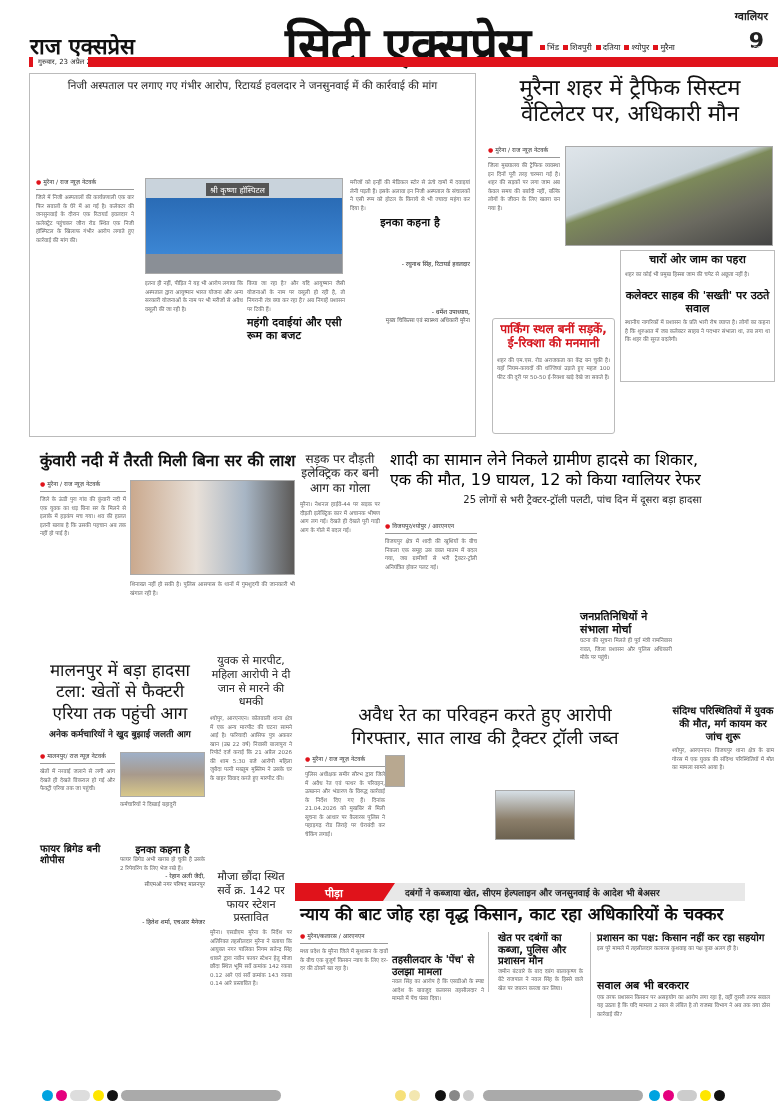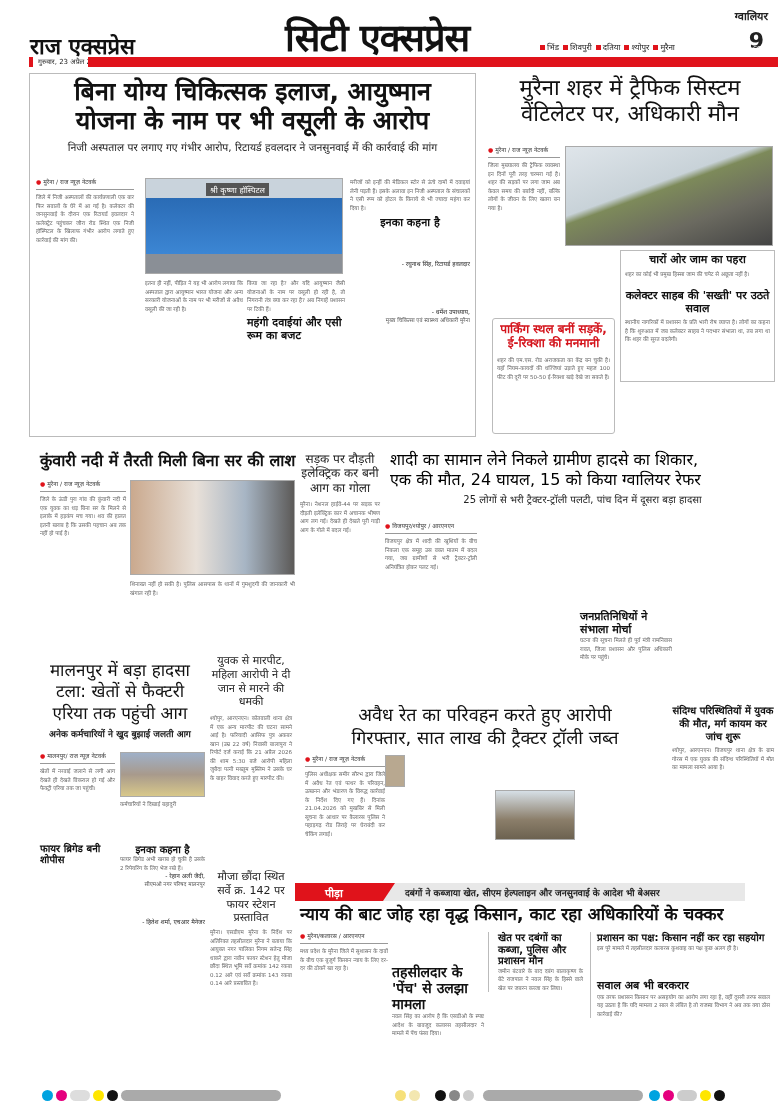--- a/index.html
+++ b/index.html
@@ -1,19 +1,19 @@
 <!DOCTYPE html>
 <html><head>
 <meta charset="utf-8">
 <style>
 *{box-sizing:border-box;margin:0;padding:0}
 body{width:778px;height:1108px;background:#fff;font-family:"DejaVu Sans",sans-serif;position:relative;overflow:hidden;color:#222}
 .abs{position:absolute}
 .masthead-brand{left:30px;top:30px;font-family:"DejaVu Serif",serif;font-weight:bold;font-size:22px;color:#111}
-.masthead-title{left:285px;top:10px;font-family:"DejaVu Serif",serif;font-weight:bold;font-size:38px;color:#111;letter-spacing:-1px}
+.masthead-title{left:285px;top:10px;font-family:"DejaVu Serif",serif;font-weight:bold;font-size:50px;color:#111;letter-spacing:-1px}
 .edition{right:10px;top:8px;font-size:11px;font-weight:bold}
 .pageno{right:14px;top:28px;font-size:22px;font-weight:bold}
 .districts{left:540px;top:41px;display:flex;gap:4px;font-size:8px}
 .districts span:before{content:"";display:inline-block;width:5px;height:5px;background:#e0131b;margin-right:2px;vertical-align:middle}
 .redbar{left:88px;top:57px;width:690px;height:10px;background:#e0131b}
 .redbar-left{left:29px;top:57px;width:4px;height:10px;background:#e0131b}
 .date{left:38px;top:57px;font-size:7px;color:#222}
 .url{right:10px;top:44px;font-size:7px;color:#fff;font-weight:normal}
 .box{border:1px solid #bbb}
 .headline{font-family:"DejaVu Sans",sans-serif;font-weight:bold;color:#111;line-height:1.15}
@@ -39,24 +39,20 @@
   <span>दतिया</span>
   <span>श्योपुर</span>
   <span>मुरैना</span>
 </div>
 <div class="abs redbar-left"></div>
 <div class="abs date">गुरुवार, 23 अप्रैल 2026</div>
 <div class="abs redbar"></div>
 <div class="abs url">www.rajexpress.com</div>
 
 <div class="abs box" style="left:29px;top:73px;width:447px;height:364px">
-  <div class="headline" style="text-align:center;font-size:25px;margin-top:4px">
-    <div>बिना योग्य चिकित्सक इलाज, आयुष्मान</div>
-    <div>योजना के नाम पर भी वसूली के आरोप</div>
-  </div>
   <div style="text-align:center;font-size:10.5px;margin-top:4px;color:#222">निजी अस्पताल पर लगाए गए गंभीर आरोप, रिटायर्ड हवलदार ने जनसुनवाई में की कार्रवाई की मांग</div>
   <div class="abs" style="left:6px;top:104px;width:98px">
     <div class="byline">मुरैना / राज न्यूज़ नेटवर्क</div>
     <div class="text">जिले में निजी अस्पतालों की कार्यप्रणाली एक बार फिर सवालों के घेरे में आ गई है। कलेक्टर की जनसुनवाई के दौरान एक रिटायर्ड हवलदार ने कलेक्ट्रेट पहुंचकर जौरा रोड स्थित एक निजी हॉस्पिटल के खिलाफ गंभीर आरोप लगाते हुए कार्रवाई की मांग की।</div>
   </div>
   <div class="abs photo" style="left:115px;top:104px;width:198px;height:96px;background:linear-gradient(#c9d3dc 0,#c9d3dc 20%,#2a6bb5 20%,#3c86d4 80%,#8a8f96 80%)">
     <div style="position:absolute;left:60px;top:4px;font-size:8px;color:#fff;background:#555;padding:1px 4px">श्री कृष्णा हॉस्पिटल</div>
   </div>
   <div class="abs" style="left:115px;top:205px;width:98px">
       <div class="text">इतना ही नहीं, पीड़ित ने यह भी आरोप लगाया कि अस्पताल द्वारा आयुष्मान भारत योजना और अन्य सरकारी योजनाओं के नाम पर भी मरीजों से अवैध वसूली की जा रही है।</div>
@@ -109,21 +105,21 @@
   </div>
 
 <div class="abs" style="left:300px;top:452px;width:80px">
   <div style="font-size:12px;line-height:1.2;text-align:center">सड़क पर दौड़ती इलेक्ट्रिक कर बनी आग का गोला</div>
   <div class="text" style="margin-top:5px">मुरैना। नेशनल हाईवे-44 पर सड़क पर दौड़ती इलेक्ट्रिक कार में अचानक भीषण आग लग गई। देखते ही देखते पूरी गाड़ी आग के गोले में बदल गई।</div>
 </div>
 
 <div class="abs" style="left:390px;top:450px;width:385px">
   <div style="font-size:16px;line-height:1.25;color:#000000">
     <div>शादी का सामान लेने निकले ग्रामीण हादसे का शिकार,</div>
-    <div>एक की मौत, 24 घायल, 15 को किया ग्वालियर रेफर</div>
+    <div>एक की मौत, 19 घायल, 12 को किया ग्वालियर रेफर</div>
   </div>
   <div style="font-size:10px;text-align:center;margin-top:2px">25 लोगों से भरी ट्रैक्टर-ट्रॉली पलटी, पांच दिन में दूसरा बड़ा हादसा</div>
 </div>
 <div class="abs" style="left:385px;top:522px;width:92px">
   <div class="byline">विजयपुर/श्योपुर / आरएनएन</div>
   <div class="text">विजयपुर क्षेत्र में शादी की खुशियों के बीच निकला एक समूह उस वक्त मातम में बदल गया, जब ग्रामीणों से भरी ट्रैक्टर-ट्रॉली अनियंत्रित होकर पलट गई।</div>
 </div>
 <div class="abs" style="left:580px;top:610px;width:92px">
   <div class="redhead" style="font-size:11px;color:#111;line-height:1.2">जनप्रतिनिधियों ने संभाला मोर्चा</div>
   <div class="text">घटना की सूचना मिलते ही पूर्व मंत्री रामनिवास रावत, जिला प्रशासन और पुलिस अधिकारी मौके पर पहुंचे।</div>
@@ -180,21 +176,21 @@
   <div style="position:absolute;left:0;top:0;width:100px;height:18px;background:#e0131b;clip-path:polygon(0 0,100% 0,88% 100%,0 100%)"></div>
   <div style="position:absolute;left:30px;top:2px;font-size:11px;color:#fff;font-weight:bold">पीड़ा</div>
   <div style="position:absolute;left:110px;top:3px;font-size:9px;font-weight:bold">दबंगों ने कब्जाया खेत, सीएम हेल्पलाइन और जनसुनवाई के आदेश भी बेअसर</div>
 </div>
 <div class="abs headline" style="left:300px;top:905px;width:470px;font-size:17px">न्याय की बाट जोह रहा वृद्ध किसान, काट रहा अधिकारियों के चक्कर</div>
 <div class="abs" style="left:300px;top:932px;width:88px">
   <div class="byline">मुरैना/कलारस / आरएनएन</div>
   <div class="text">मध्य प्रदेश के मुरैना जिले में सुशासन के दावों के बीच एक बुजुर्ग किसान न्याय के लिए दर-दर की ठोकरें खा रहा है।</div>
 </div>
 <div class="abs" style="left:392px;top:932px;width:92px">
-  <div class="headline" style="font-size:14px;margin-top:32px">तहसीलदार के 'पेंच' से उलझा मामला</div>
+  <div class="headline" style="font-size:10px;margin-top:22px">तहसीलदार के 'पेंच' से उलझा मामला</div>
   <div class="text">नवल सिंह का आरोप है कि एसडीओ के स्पष्ट आदेश के बावजूद कलारस तहसीलदार ने मामले में पेंच फंसा दिया।</div>
 </div>
 <div class="abs colrule" style="left:488px;top:932px;width:95px;padding-left:9px">
   <div class="headline" style="font-size:10px">खेत पर दबंगों का कब्जा, पुलिस और प्रशासन मौन</div>
   <div class="text">जमीन बंटवारे के बाद दबंग बालाकृष्ण के बेटे राजपाल ने नवल सिंह के हिस्से वाले खेत पर जबरन कब्जा कर लिया।</div>
 </div>
 <div class="abs colrule" style="left:590px;top:932px;width:180px;padding-left:6px">
   <div class="headline" style="font-size:10px">प्रशासन का पक्ष: किसान नहीं कर रहा सहयोग</div>
   <div class="text">इस पूरे मामले में तहसीलदार कलारस कुशवाह का पक्ष कुछ अलग ही है।</div>
   <div class="headline" style="font-size:11px;margin-top:28px">सवाल अब भी बरकरार</div>

